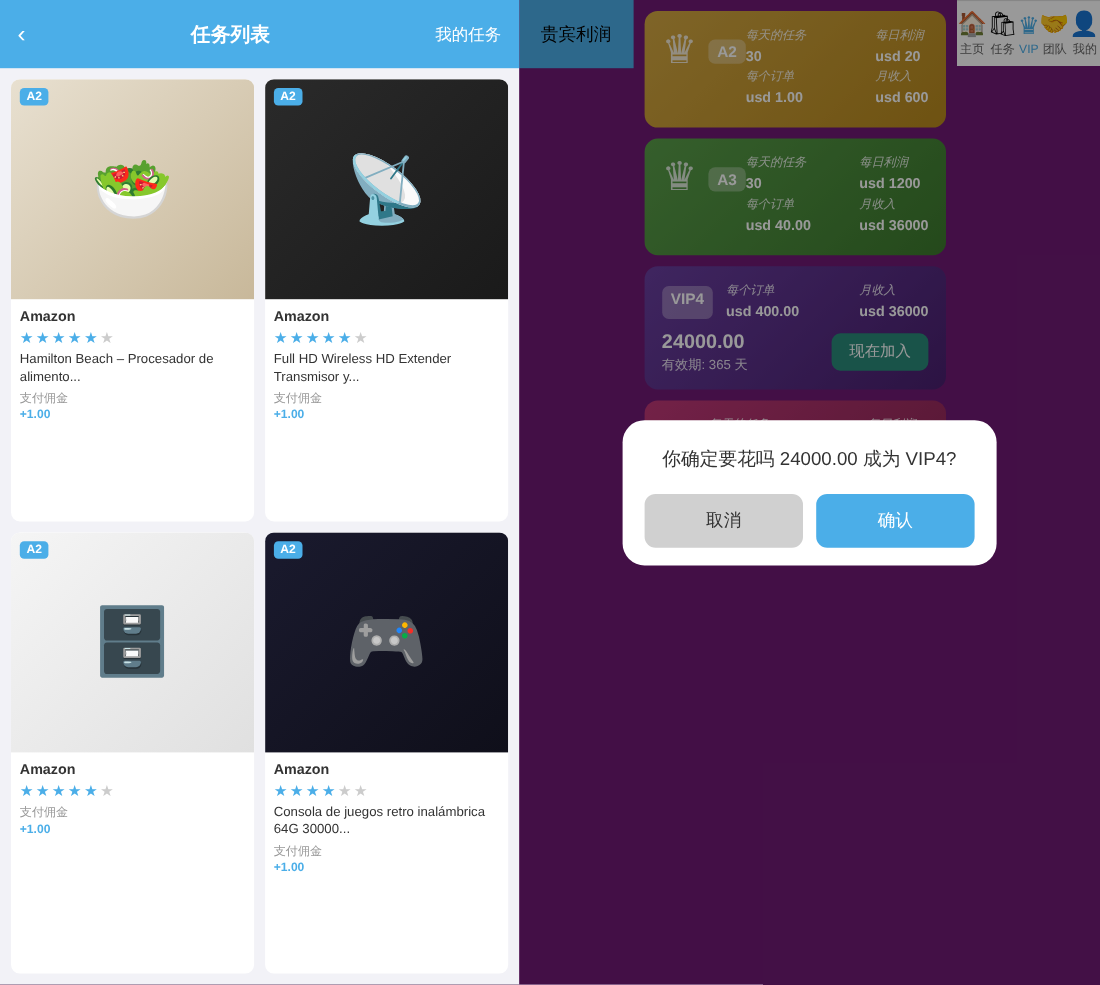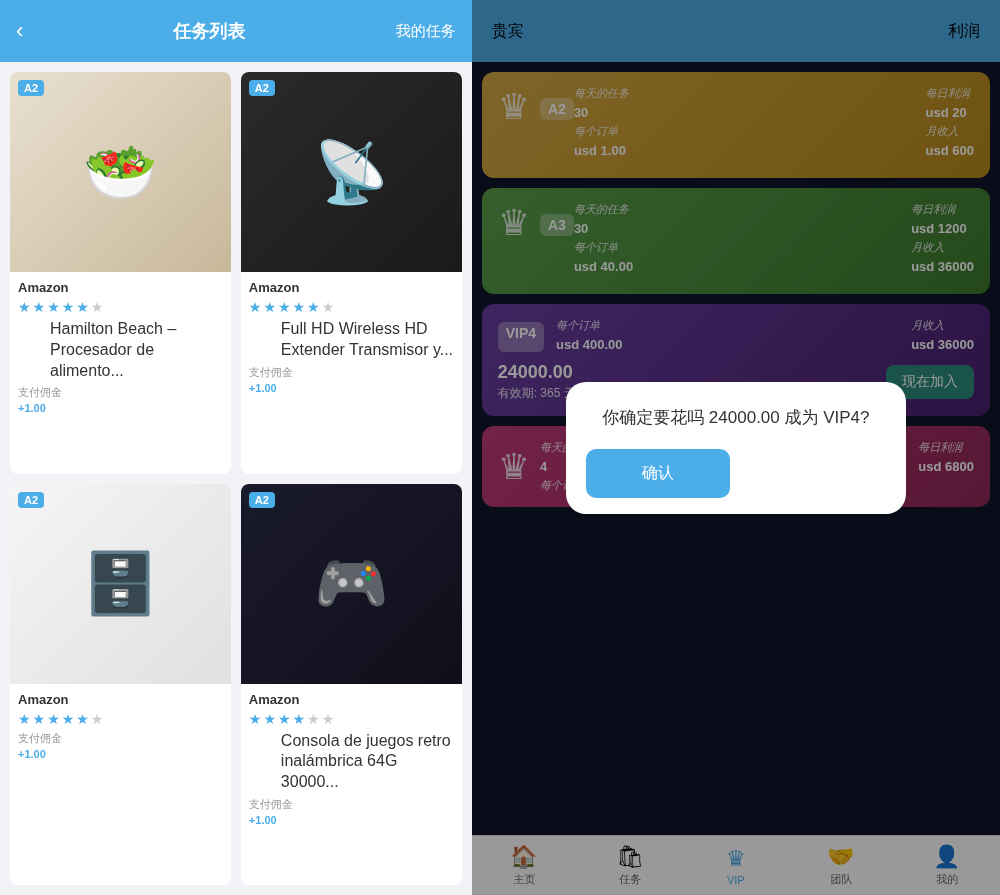--- a/index.html
+++ b/index.html
@@ -22,26 +22,26 @@
     .img-wifi-extender::before { content: '📡'; font-size: 60px; display: flex; align-items: center; justify-content: center; height: 100%; }
     .img-chest { background: linear-gradient(135deg, #f5f5f5 0%, #e0e0e0 100%); position: relative; }
     .img-chest::before { content: '🗄️'; font-size: 60px; display: flex; align-items: center; justify-content: center; height: 100%; }
     .img-game-console { background: linear-gradient(135deg, #1a1a2e 0%, #0f0f1a 100%); position: relative; }
     .img-game-console::before { content: '🎮'; font-size: 60px; display: flex; align-items: center; justify-content: center; height: 100%; }
     .product-info { padding: 8px; }
     .product-source { font-size: 13px; font-weight: 600; color: #333; margin-bottom: 4px; }
     .stars { display: flex; gap: 2px; margin-bottom: 4px; }
     .star { color: #4baee8; font-size: 14px; }
     .star.empty { color: #ccc; }
-    .product-name { font-size: 16px; color: #333; margin-bottom: 4px; line-height: 1.3; margin-left: 32px; }
+    .product-name { font-size: 12px; color: #333; margin-bottom: 4px; line-height: 1.3; }
     .commission-label { font-size: 11px; color: #999; margin-bottom: 2px; }
     .commission-value { font-size: 11px; color: #4baee8; font-weight: 600; }
 
     
-    .right-panel { width: 560px; height: 895px; background: #0f172a; display: flex; flex-direction: column; overflow: hidden; position: relative; }
+    .right-panel { width: 560px; height: 895px; background: #701a75; display: flex; flex-direction: row; overflow: hidden; position: relative; }
     .right-header { background: #4baee8; height: 62px; display: flex; align-items: center; justify-content: space-between; padding: 0 20px; flex-shrink: 0; }
     .vip-content { flex: 1; overflow-y: auto; padding: 10px; display: flex; flex-direction: column; gap: 10px; }
 
     
     .vip-card { border-radius: 12px; padding: 14px 16px; color: white; }
     .vip-card-gold { background: linear-gradient(135deg, #d4a843, #b8891e); }
     .vip-card-green { background: linear-gradient(135deg, #5a9e4a, #3d7a2e); }
     .vip-card-pink { background: linear-gradient(135deg, #c03878, #902858); }
     .vip-card-row { display: flex; justify-content: space-between; align-items: flex-start; margin-bottom: 6px; }
     .vip-card-left { display: flex; align-items: center; gap: 10px; }
@@ -266,20 +266,21 @@
         </div>
       </div>
     </div>
 
   </div>
 
   <div class="modal-overlay">
     <div class="modal-box">
       <div class="modal-title">你确定要花吗 24000.00 成为 VIP4?</div>
       <div class="modal-buttons">
+        <button class="modal-btn modal-btn-cancel">取消</button>
         <button class="modal-btn modal-btn-confirm">确认</button>
       </div>
     </div>
   </div>
 
   <div class="bottom-nav">
     <div class="nav-item">
       <span class="nav-icon">🏠</span>
       <span class="nav-label">主页</span>
     </div>

